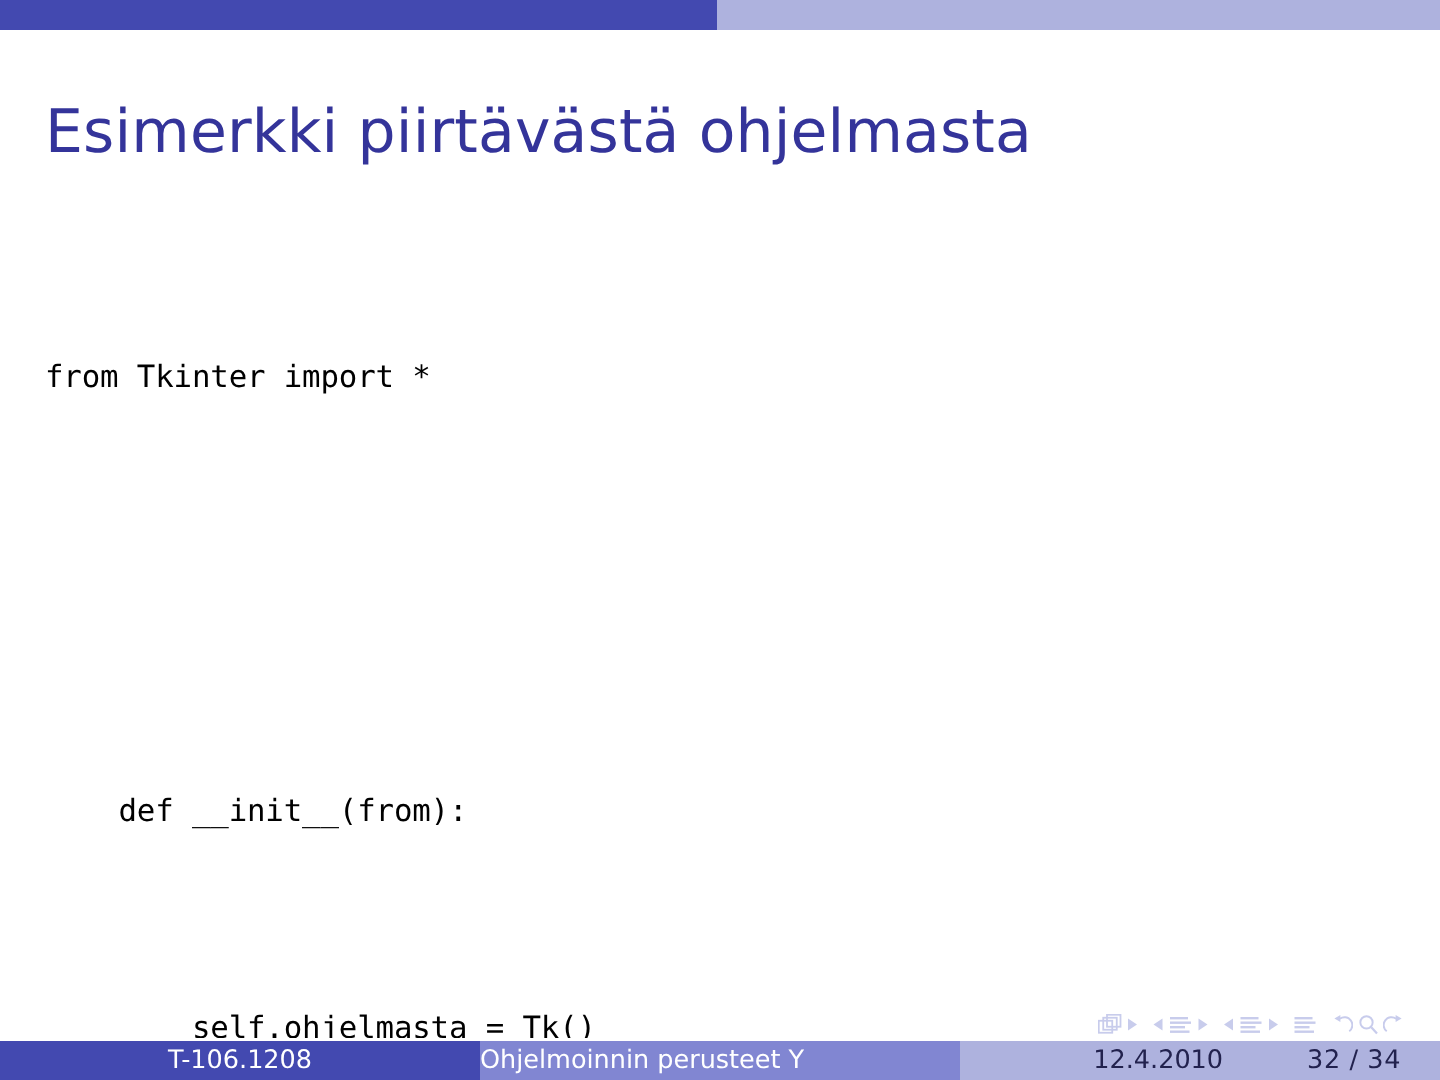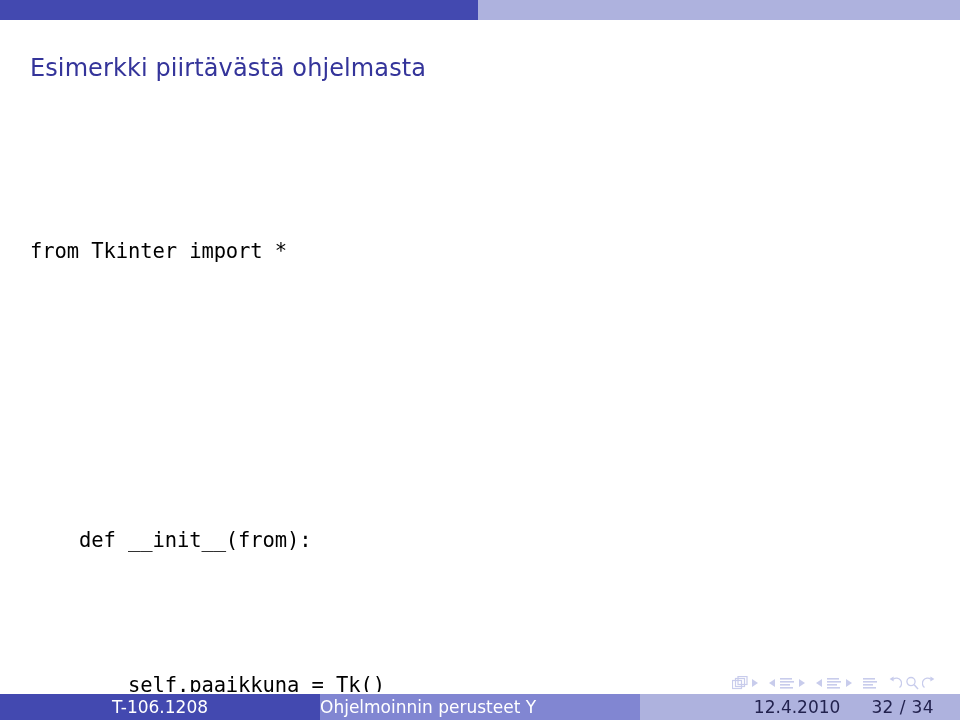--- a/index.html
+++ b/index.html
@@ -50,21 +50,21 @@
     height: 2px;
     background: #ffffff;
   }
 
   
   .slide-title {
     position: absolute;
     top: 38px;
     left: 30px;
     font-family: "DejaVu Sans", "Liberation Sans", sans-serif;
-    font-size: 24px;
+    font-size: 40px;
     font-weight: 400;
     color: #34349a;
     letter-spacing: 0.1px;
     white-space: nowrap;
   }
 
   
   .code-block {
     position: absolute;
     top: 124px;
@@ -138,21 +138,21 @@
     width: 320px;
     background: #8186d2;
     color: #ffffff;
   }
   .foot-seg-c {
     width: 320px;
     background: #aeb2de;
     color: #22224e;
     justify-content: flex-end;
     padding-right: 26px;
-    gap: 31px;
+    gap: 56px;
   }
   .foot-date { white-space: nowrap; }
   .foot-page { white-space: nowrap; letter-spacing: 0.4px; }
   .footbar-rule {
     position: absolute;
     bottom: 26px;
     left: 0;
     width: 960px;
     height: 2px;
     background: #ffffff;
@@ -168,21 +168,21 @@
     <div class="headbar-right"></div>
   </div>
   <div class="headbar-rule"></div>
 
   <h1 class="slide-title">Esimerkki piirtävästä ohjelmasta</h1>
 
   <div class="code-block">
     <div class="code-line">from Tkinter import *</div>
     <div class="code-line blank"></div>
     <div class="code-line">    def __init__(from):</div>
-    <div class="code-line">        self.paaikkuna = Tk()</div>
+    <div class="code-line">        self.ohjelmasta = Tk()</div>
     <div class="code-line">        self.paaikkuna.title("Piirtoesimerkki")</div>
     
     
     
     
     
     
     
     
     

